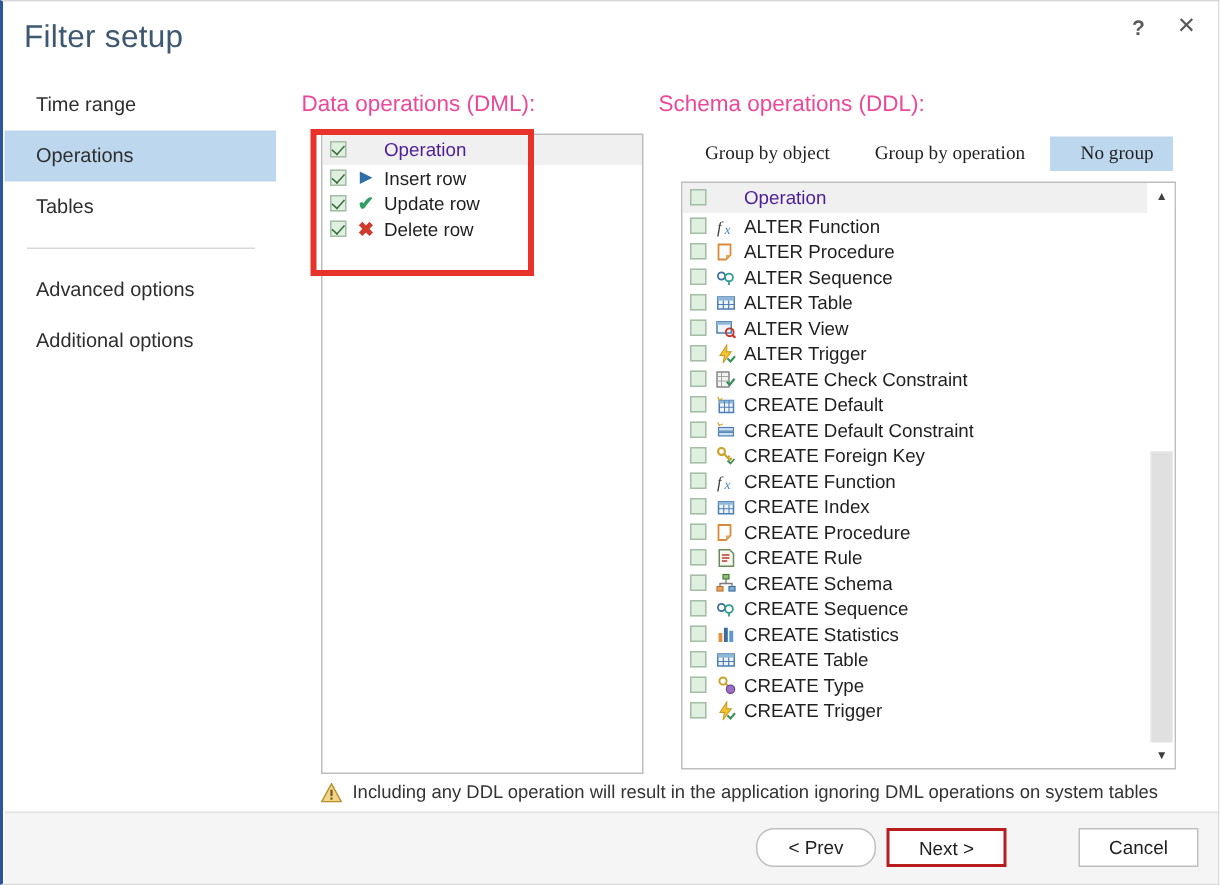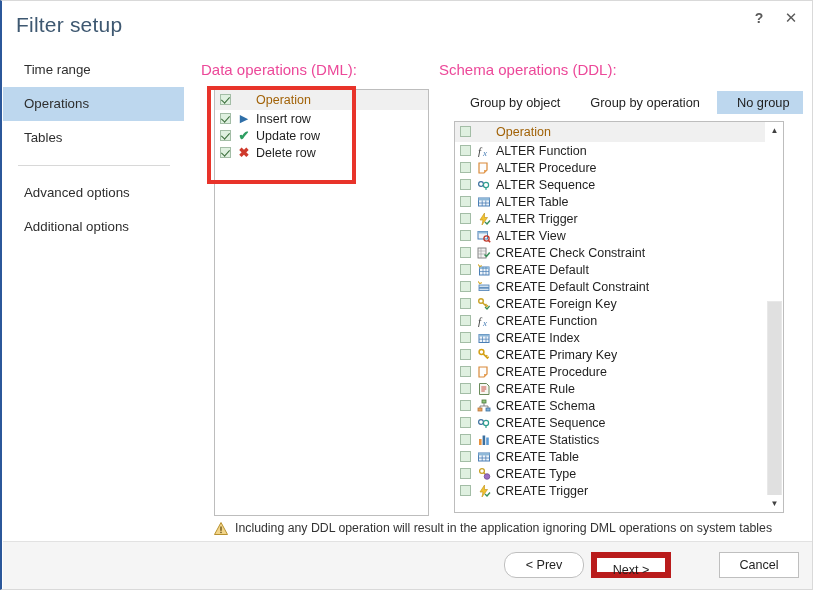--- a/index.html
+++ b/index.html
@@ -109,21 +109,21 @@
     overflow: hidden;
   }
   .list-header {
     height: 19px;
     background: #f0f0f0;
     border-bottom: 1px solid #f0f0f0;
     display: flex;
     align-items: center;
     padding-left: 5px;
     font-size: 12.5px;
-    color: #a16207;
+    color: #4c1d95;
     cursor: default;
   }
   .list-row {
     height: 17px;
     display: flex;
     align-items: center;
     padding-left: 5px;
     font-size: 12.5px;
     color: #1f1f1f;
     cursor: default;
@@ -197,20 +197,21 @@
   }
   .group-btn {
     height: 23px;
     line-height: 23px;
     padding: 0 13px;
     font-size: 12.8px;
     color: #1f1f1f;
     cursor: default;
     margin-right: 4px;
     white-space: nowrap;
+    font-family: Liberation Serif, serif;
   }
   .group-btn.active { background: #bdd7ee; padding-left: 20px; }
 
   
   #ddl-list {
     position: absolute;
     left: 452px;
     top: 120px;
     width: 330px;
     height: 392px;
@@ -298,21 +299,21 @@
     height: 26px;
     line-height: 24px;
     text-align: center;
     font-size: 12.6px;
     color: #1f1f1f;
     background: #ffffff;
     border: 1px solid #bfbfbf;
     box-sizing: border-box;
     cursor: default;
   }
-  .foot-btn.default { border: 6px solid #b91c1c; }
+  .foot-btn.default { border: 2px solid #b91c1c; }
   #btn-prev { right: 228px; border-radius: 12px; }
   #btn-next { right: 141px; }
   #btn-cancel { right: 13px; }
 </style>
 </head>
 <body>
 
 <div id="dialog">
 
   <div class="titlebar">
@@ -420,42 +421,42 @@
                 <rect x="1.5" y="3" width="11" height="2.4" fill="#8fb8d8"></rect>
                 <path d="M5.2 5.4V11M8.8 5.4V11M1.5 8h11" stroke="#4b7fb5" stroke-width="0.8"></path>
               </svg>
             </span>
             <span class="lbl">ALTER Table</span>
           </div>
           <div class="list-row">
             <span class="cb green"></span>
             <span class="icon-slot">
               <svg xmlns="http://www.w3.org/2000/svg" viewBox="0 0 14 14" width="14" height="14">
-                <path d="M7.5 1L3 8h3l-1 5 5.5-7.5H7.5z" fill="#f2c230" stroke="#c79a20" stroke-width="0.7"></path>
-                <path d="M8 10l2 2 3-3.5" fill="none" stroke="#3a8f5a" stroke-width="1.4"></path>
-              </svg>
-            </span>
-            <span class="lbl">ALTER Trigger</span>
-          </div>
-          <div class="list-row">
-            <span class="cb green"></span>
-            <span class="icon-slot">
-              <svg xmlns="http://www.w3.org/2000/svg" viewBox="0 0 14 14" width="14" height="14">
                 <rect x="1" y="2.5" width="9.5" height="7.5" fill="#eef4fa" stroke="#4b7fb5" stroke-width="1"></rect>
                 <rect x="1" y="2.5" width="9.5" height="2" fill="#8fb8d8"></rect>
                 <circle cx="9.5" cy="9.5" r="2.6" fill="none" stroke="#c0392b" stroke-width="1.3"></circle>
                 <path d="M11.4 11.4l1.8 1.8" stroke="#c0392b" stroke-width="1.5"></path>
               </svg>
             </span>
             <span class="lbl">ALTER View</span>
           </div>
           <div class="list-row">
             <span class="cb green"></span>
             <span class="icon-slot">
               <svg xmlns="http://www.w3.org/2000/svg" viewBox="0 0 14 14" width="14" height="14">
+                <path d="M7.5 1L3 8h3l-1 5 5.5-7.5H7.5z" fill="#f2c230" stroke="#c79a20" stroke-width="0.7"></path>
+                <path d="M8 10l2 2 3-3.5" fill="none" stroke="#3a8f5a" stroke-width="1.4"></path>
+              </svg>
+            </span>
+            <span class="lbl">ALTER Trigger</span>
+          </div>
+          <div class="list-row">
+            <span class="cb green"></span>
+            <span class="icon-slot">
+              <svg xmlns="http://www.w3.org/2000/svg" viewBox="0 0 14 14" width="14" height="14">
                 <rect x="1" y="2" width="8" height="10" fill="#f2f2f2" stroke="#7a7a7a" stroke-width="0.9"></rect>
                 <path d="M1 5h8M1 8h8M4 2v10" stroke="#9a9a9a" stroke-width="0.6"></path>
                 <path d="M7.5 8.5l2 2 3.2-4" fill="none" stroke="#3a8f5a" stroke-width="1.5"></path>
               </svg>
             </span>
             <span class="lbl">CREATE Check Constraint</span>
           </div>
           <div class="list-row">
             <span class="cb green"></span>
             <span class="icon-slot">
@@ -505,30 +506,20 @@
             <span class="cb green"></span>
             <span class="icon-slot">
               <svg xmlns="http://www.w3.org/2000/svg" viewBox="0 0 14 14" width="14" height="14">
                 <rect x="2" y="3.5" width="10" height="8" fill="#eef4fa" stroke="#4b7fb5" stroke-width="1"></rect>
                 <rect x="2" y="3.5" width="10" height="2" fill="#8fb8d8"></rect>
                 <path d="M5.5 5.5v6M9 5.5v6M2 8.2h10" stroke="#4b7fb5" stroke-width="0.7"></path>
                 <path d="M1 1.2l.9 2 2-.9-2 .9z" fill="#f2c230"></path>
               </svg>
             </span>
             <span class="lbl">CREATE Index</span>
-          </div>
-          <div class="list-row">
-            <span class="cb green"></span>
-            <span class="icon-slot">
-              <svg xmlns="http://www.w3.org/2000/svg" viewBox="0 0 14 14" width="14" height="14">
-                <circle cx="4.5" cy="4" r="2.4" fill="none" stroke="#d4a017" stroke-width="1.5"></circle>
-                <path d="M6 5.6L11 10.6M9 8.6l1.3-1.3M10.4 10l1.3-1.3" stroke="#d4a017" stroke-width="1.5"></path>
-              </svg>
-            </span>
-            <span class="lbl">CREATE Primary Key</span>
           </div>
           <div class="list-row">
             <span class="cb green"></span>
             <span class="icon-slot">
               <svg xmlns="http://www.w3.org/2000/svg" viewBox="0 0 14 14" width="14" height="14">
                 <path d="M2 2h8v7l-3 3H2z" fill="#fdfdfd" stroke="#d98a3a" stroke-width="1.2"></path>
                 <path d="M10 9l-3 3V9z" fill="#e8a45c"></path>
               </svg>
             </span>
             <span class="lbl">CREATE Procedure</span>

